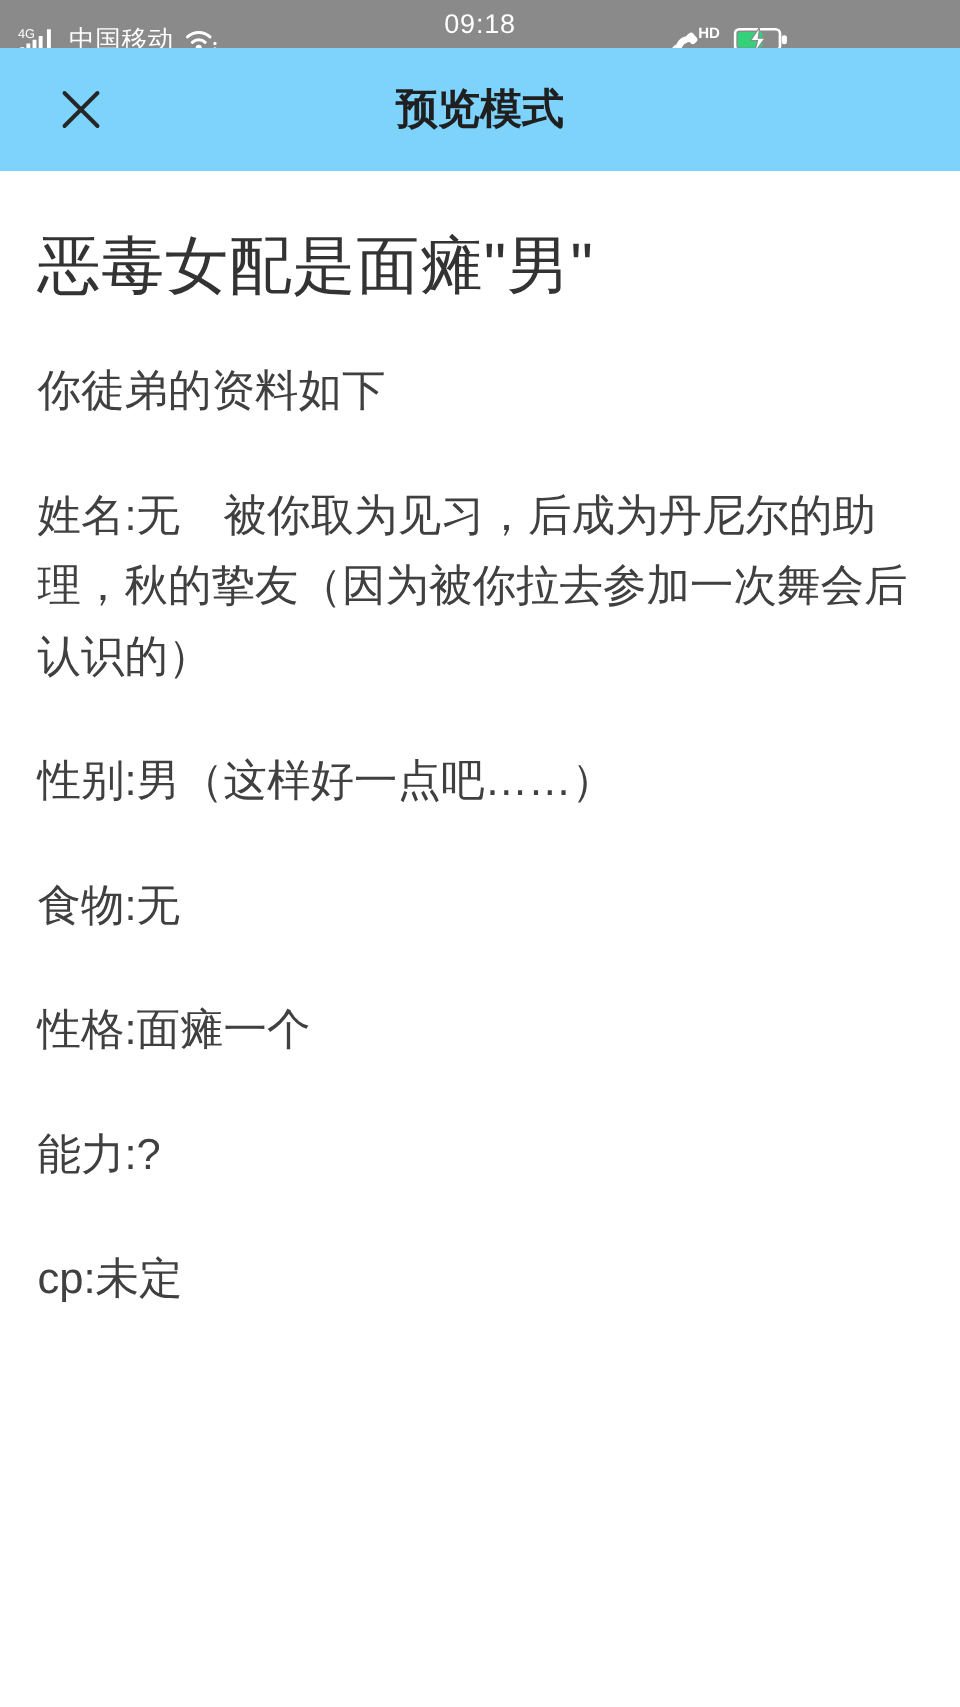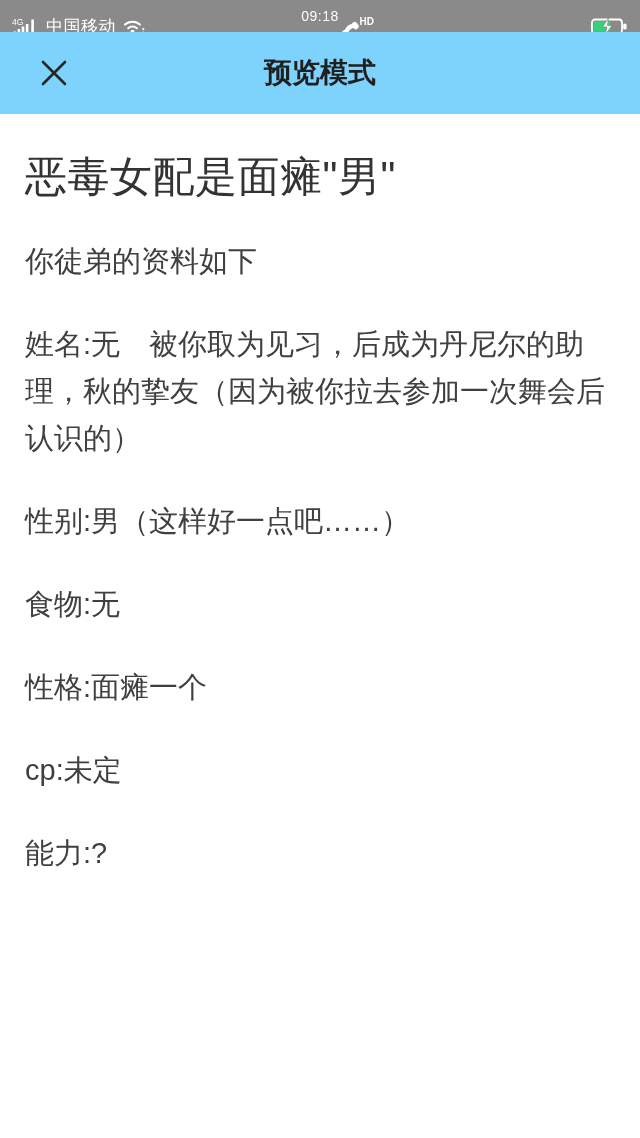--- a/index.html
+++ b/index.html
@@ -15,24 +15,24 @@
   .status-bar {
     height: 32px;
     background: #8a8a8a;
     color: #ffffff;
     display: flex;
     align-items: center;
     padding: 0 12px;
   }
   .sb-left, .sb-right { display: flex; align-items: center; gap: 7px; margin-top: 20px; }
   .sb-left  { flex: 1; justify-content: flex-start; }
-  .sb-right { flex: 1; justify-content: space-between; }
+  .sb-right { flex: 1; justify-content: center; }
   .sb-center { flex: 0 0 auto; }
   .sb-carrier { font-size: 17px; letter-spacing: 0.5px; text-align: center; }
-  .sb-time { font-size: 14px; letter-spacing: 0.5px; }
+  .sb-time { font-size: 18px; letter-spacing: 0.5px; }
   .sb-icon { display: block; }
 
   
   .header {
     height: 82px;
     background: #7dd3fc;
     position: relative;
     display: flex;
     align-items: center;
   }
@@ -132,17 +132,17 @@
       <p class="para">姓名:无　被你取为见习，后成为丹尼尔的助理，秋的挚友（因为被你拉去参加一次舞会后认识的）</p>
 
       <p class="para">性别:男（这样好一点吧……）</p>
 
 
       <p class="para">食物:无</p>
 
       <p class="para">性格:面瘫一个</p>
 
 
+      <p class="para">能力:?</p>
+
       <p class="para">cp:未定</p>
-
-      <p class="para">能力:?</p>
     </div>
 </div>
 
 </body></html>

